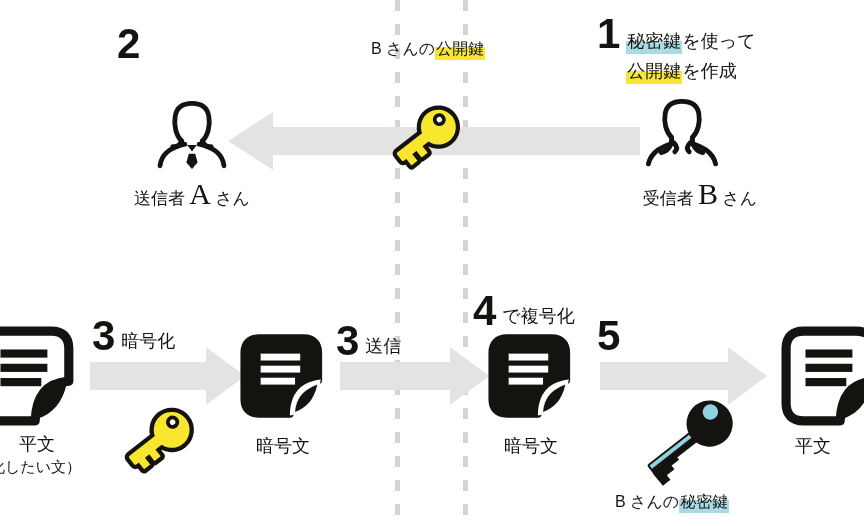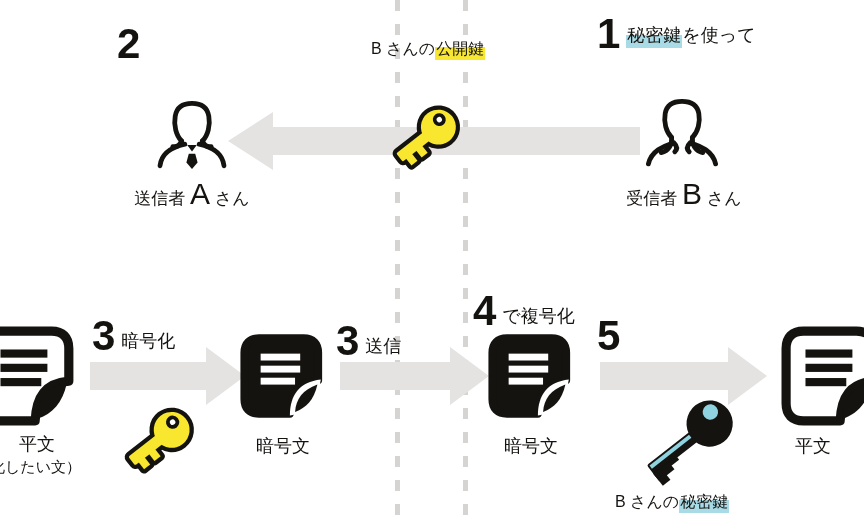--- a/index.html
+++ b/index.html
@@ -14,29 +14,29 @@
   *{margin:0;padding:0;box-sizing:border-box;}
   body{background:#fff;font-family:"Liberation Sans","DejaVu Sans",sans-serif;color:var(--ink);}
   .canvas{position:relative;width:864px;height:526px;background:#fff;overflow:hidden;}
   .abs{position:absolute;}
   .dash{position:absolute;top:0;bottom:0;width:5px;
         background-image:repeating-linear-gradient(to bottom,var(--dash_gray) 0 11px,transparent 11px 24px);}
   .step{display:flex;align-items:flex-end;gap:7px;white-space:nowrap;}
   .step.topalign{align-items:flex-start;}
   .step-num{font-size:42px;font-weight:700;line-height:36px;letter-spacing:-1px;}
   .step-text{font-size:18px;line-height:22px;margin-bottom:2px;}
-  .step.topalign .step-text{margin-top:4px;margin-bottom:0;}
+  .step.topalign .step-text{margin-top:10px;margin-bottom:0;}
   .line2{line-height:30px;}
   .hl{padding:0 1px 3px;background-repeat:no-repeat;background-size:100% 13px;background-position:0 100%;}
   .hl-y{background-image:linear-gradient(var(--highlight_yellow),var(--highlight_yellow));}
   .hl-b{background-image:linear-gradient(var(--highlight_blue),var(--highlight_blue));}
   .plainlabel{font-size:16px;white-space:nowrap;}
   .doclabel{font-size:18px;text-align:center;white-space:nowrap;}
   .sublabel{font-size:15px;text-align:center;white-space:nowrap;}
-  .personlabel{font-size:17px;text-align:center;white-space:nowrap;line-height:34px;}
+  .personlabel{font-size:17px;text-align:center;white-space:nowrap;line-height:34px;font-family:Liberation Serif, serif;}
   .personlabel .bigletter{font-size:30px;font-weight:400;}
   svg{display:block;overflow:visible;}
 </style>
 </head>
 <body>
 
 <div class="canvas">
 
   <div class="dash" style="left:395px;"></div>
   <div class="dash" style="left:463px;"></div>
@@ -52,20 +52,21 @@
   </div>
 
   <div class="abs plainlabel" style="left:371px;top:39px;">
     <span>B さんの</span><span class="hl hl-y">公開鍵</span>
   </div>
 
   <div class="abs step topalign" style="left:597px;top:16px;">
     <span class="step-num">1</span>
     <span class="step-text">
       <span class="line2"><span class="hl hl-b">秘密鍵</span><span>を使って</span></span><br>
+      <span class="line2"><span class="hl hl-y">公開鍵</span><span>を作成</span></span>
     </span>
   </div>
 
   <div class="abs" style="left:152px;top:98px;">
     <svg width="80" height="78" viewBox="0 0 100 92" fill="none" stroke="#151310" stroke-width="6" stroke-linecap="round">
       <path d="M37,51 C30,44 27,31 29,20 C31,8 40,4 50,4 C60,4 69,8 71,20 C73,31 70,44 63,51"></path>
       <path d="M37,51 C35,56 31,59 26,58"></path>
       <path d="M63,51 C65,56 69,59 74,58"></path>
       <path d="M10,82 C12,66 24,59 41,55"></path>
       <path d="M90,82 C88,66 76,59 59,55"></path>
@@ -79,21 +80,21 @@
 
   <div class="abs" style="left:642px;top:96px;">
     <svg width="80" height="78" viewBox="0 0 100 92" fill="none" stroke="#151310" stroke-width="6" stroke-linecap="round">
       <path d="M37,49 C30,42 27,30 29,19 C31,8 40,4 50,4 C60,4 69,8 71,19 C73,30 70,42 63,49"></path>
       <path d="M37,49 C38,58 33,66 24,68"></path>
       <path d="M63,49 C62,58 67,66 76,68"></path>
       <path d="M8,82 C12,66 26,60 40,56 C44,60 44,64 41,67"></path>
       <path d="M92,82 C88,66 74,60 60,56 C56,60 56,64 59,67"></path>
     </svg>
   </div>
-  <div class="abs personlabel" style="left:604px;top:177px;width:160px;">
+  <div class="abs personlabel" style="left:620px;top:177px;width:160px;">
     <span>受信者 </span><span class="bigletter">B</span><span> さん</span>
   </div>
 
   <div class="abs" style="left:388px;top:98px;">
     <svg width="78" height="76" viewBox="0 0 100 100">
       <g transform="rotate(-38 50 50)">
         <g stroke="#151310" stroke-width="11" fill="var(--key_yellow)" stroke-linejoin="round">
           <rect x="4" y="43" width="52" height="14" rx="2"></rect>
           <rect x="10" y="55" width="10" height="13"></rect>
           <rect x="27" y="55" width="10" height="13"></rect>

